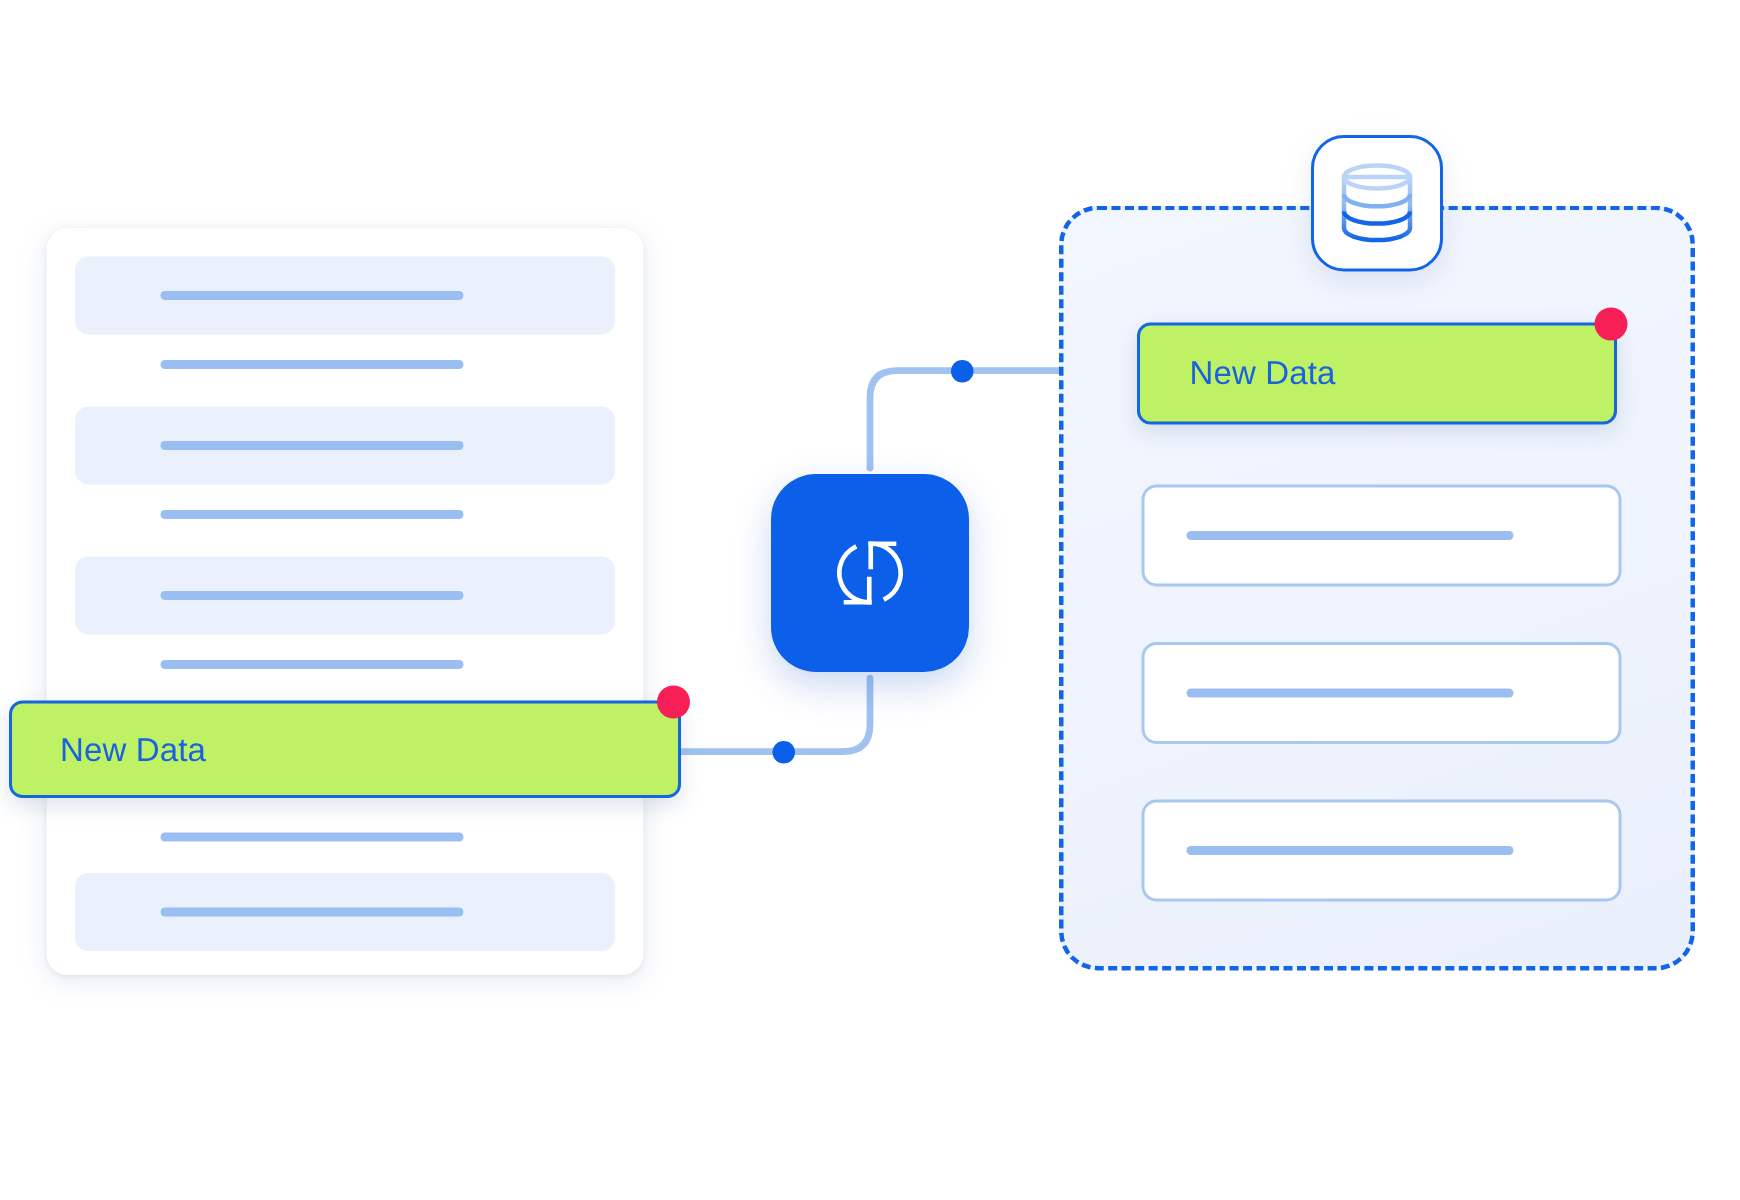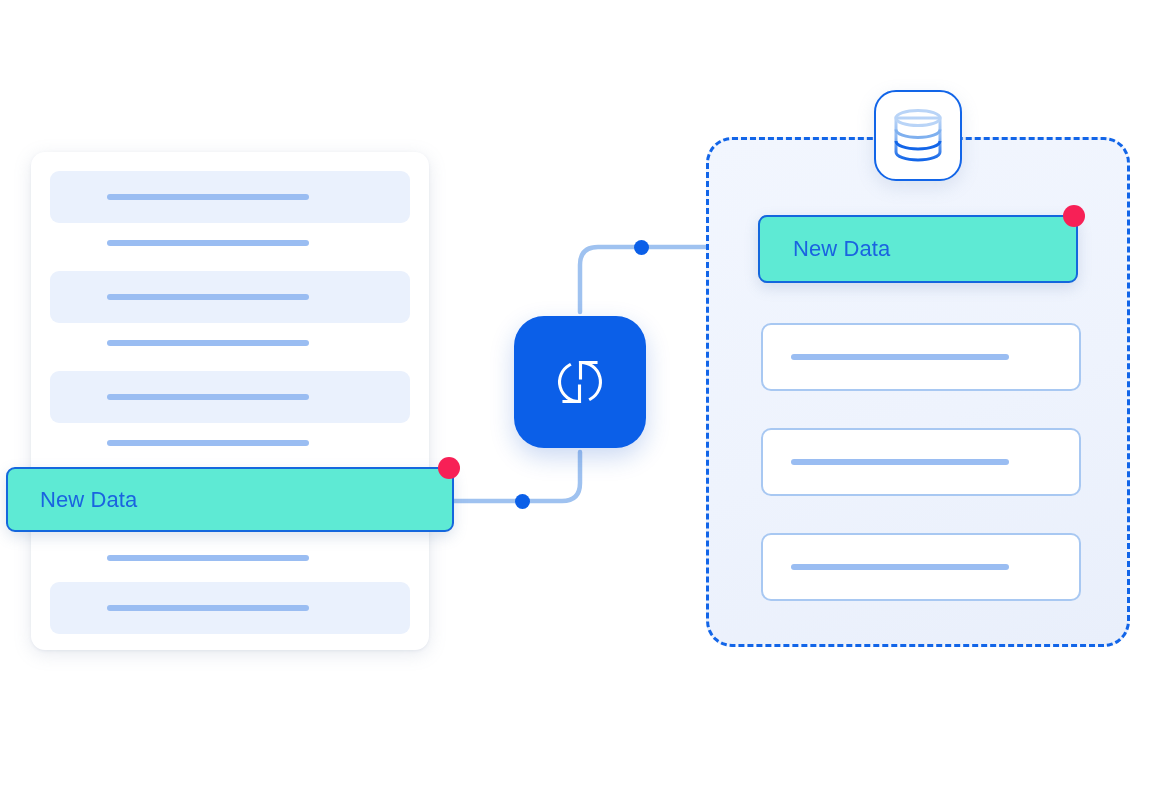--- a/index.html
+++ b/index.html
@@ -44,21 +44,21 @@
     left: 76px;
     height: 6px;
     width: 202px;
     background: #9abdf2;
     border-radius: 3px;
   }
 
   
   .newdata-pill {
     position: absolute;
-    background: #5eead4;
+    background: #bef264;
     border: 2px solid #1467dd;
     border-radius: 9px;
     box-sizing: border-box;
     display: flex;
     align-items: center;
     box-shadow: 0 5px 14px rgba(100,130,175,0.22);
   }
   .newdata-pill .pill-label {
     color: #1a63e0;
     font-size: 22px;

